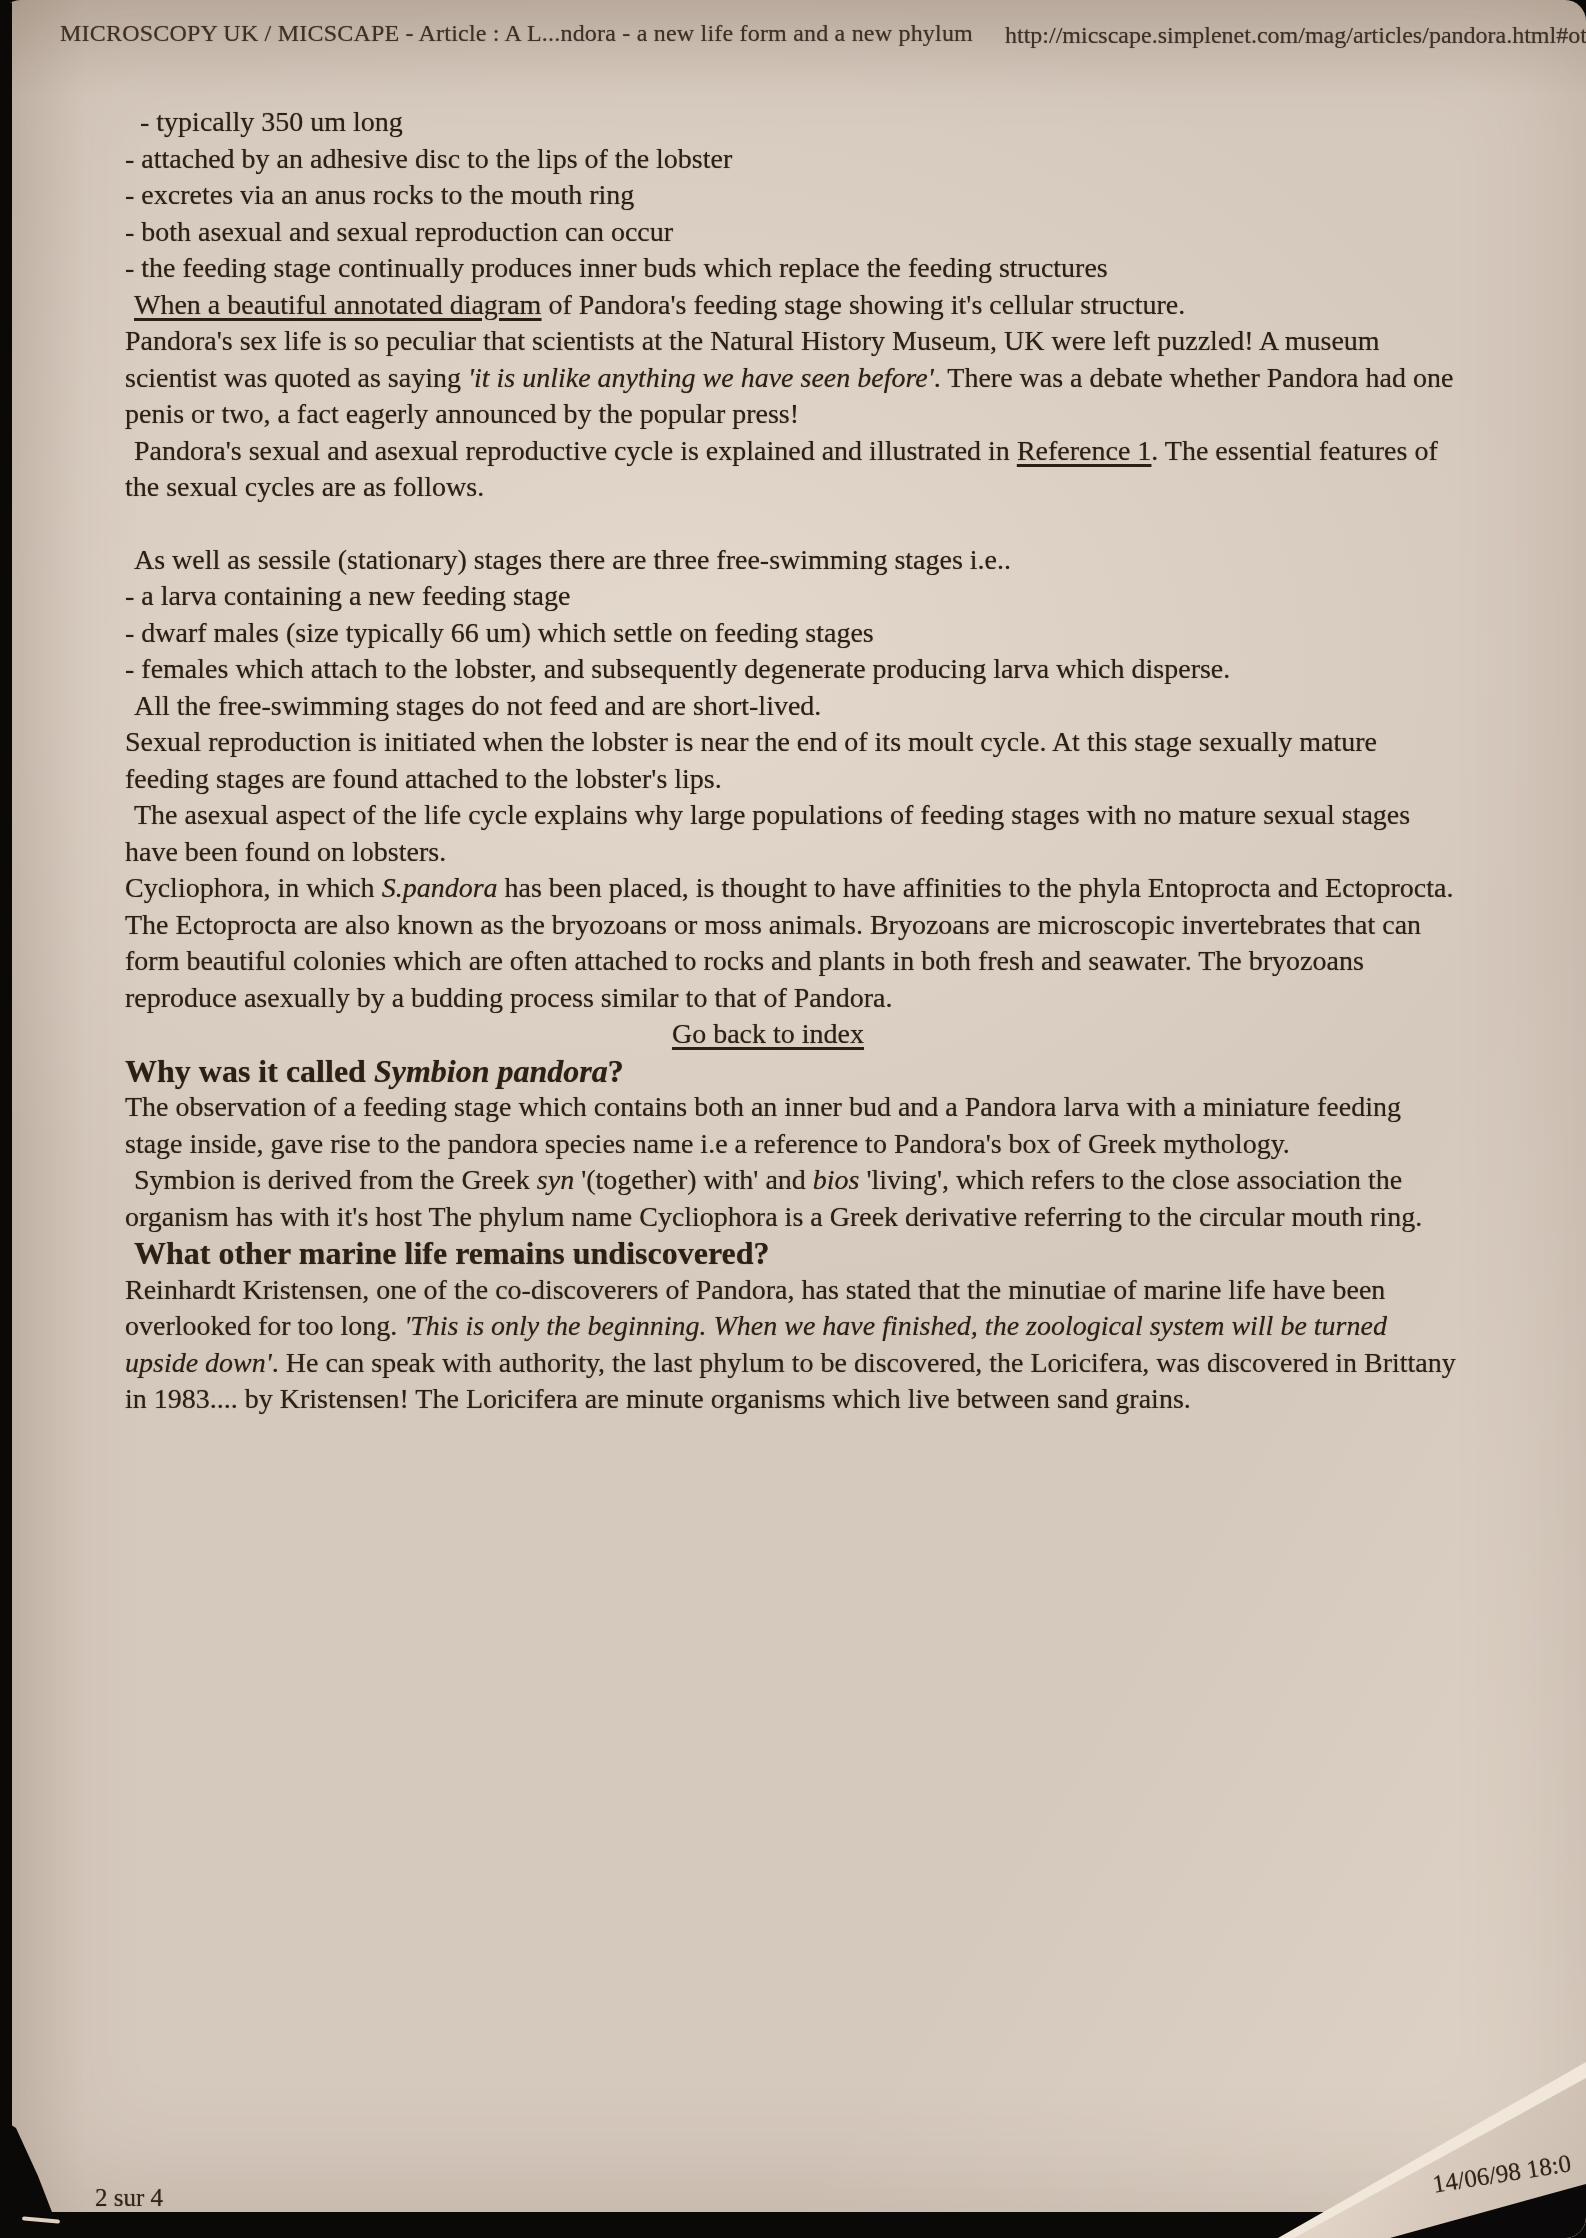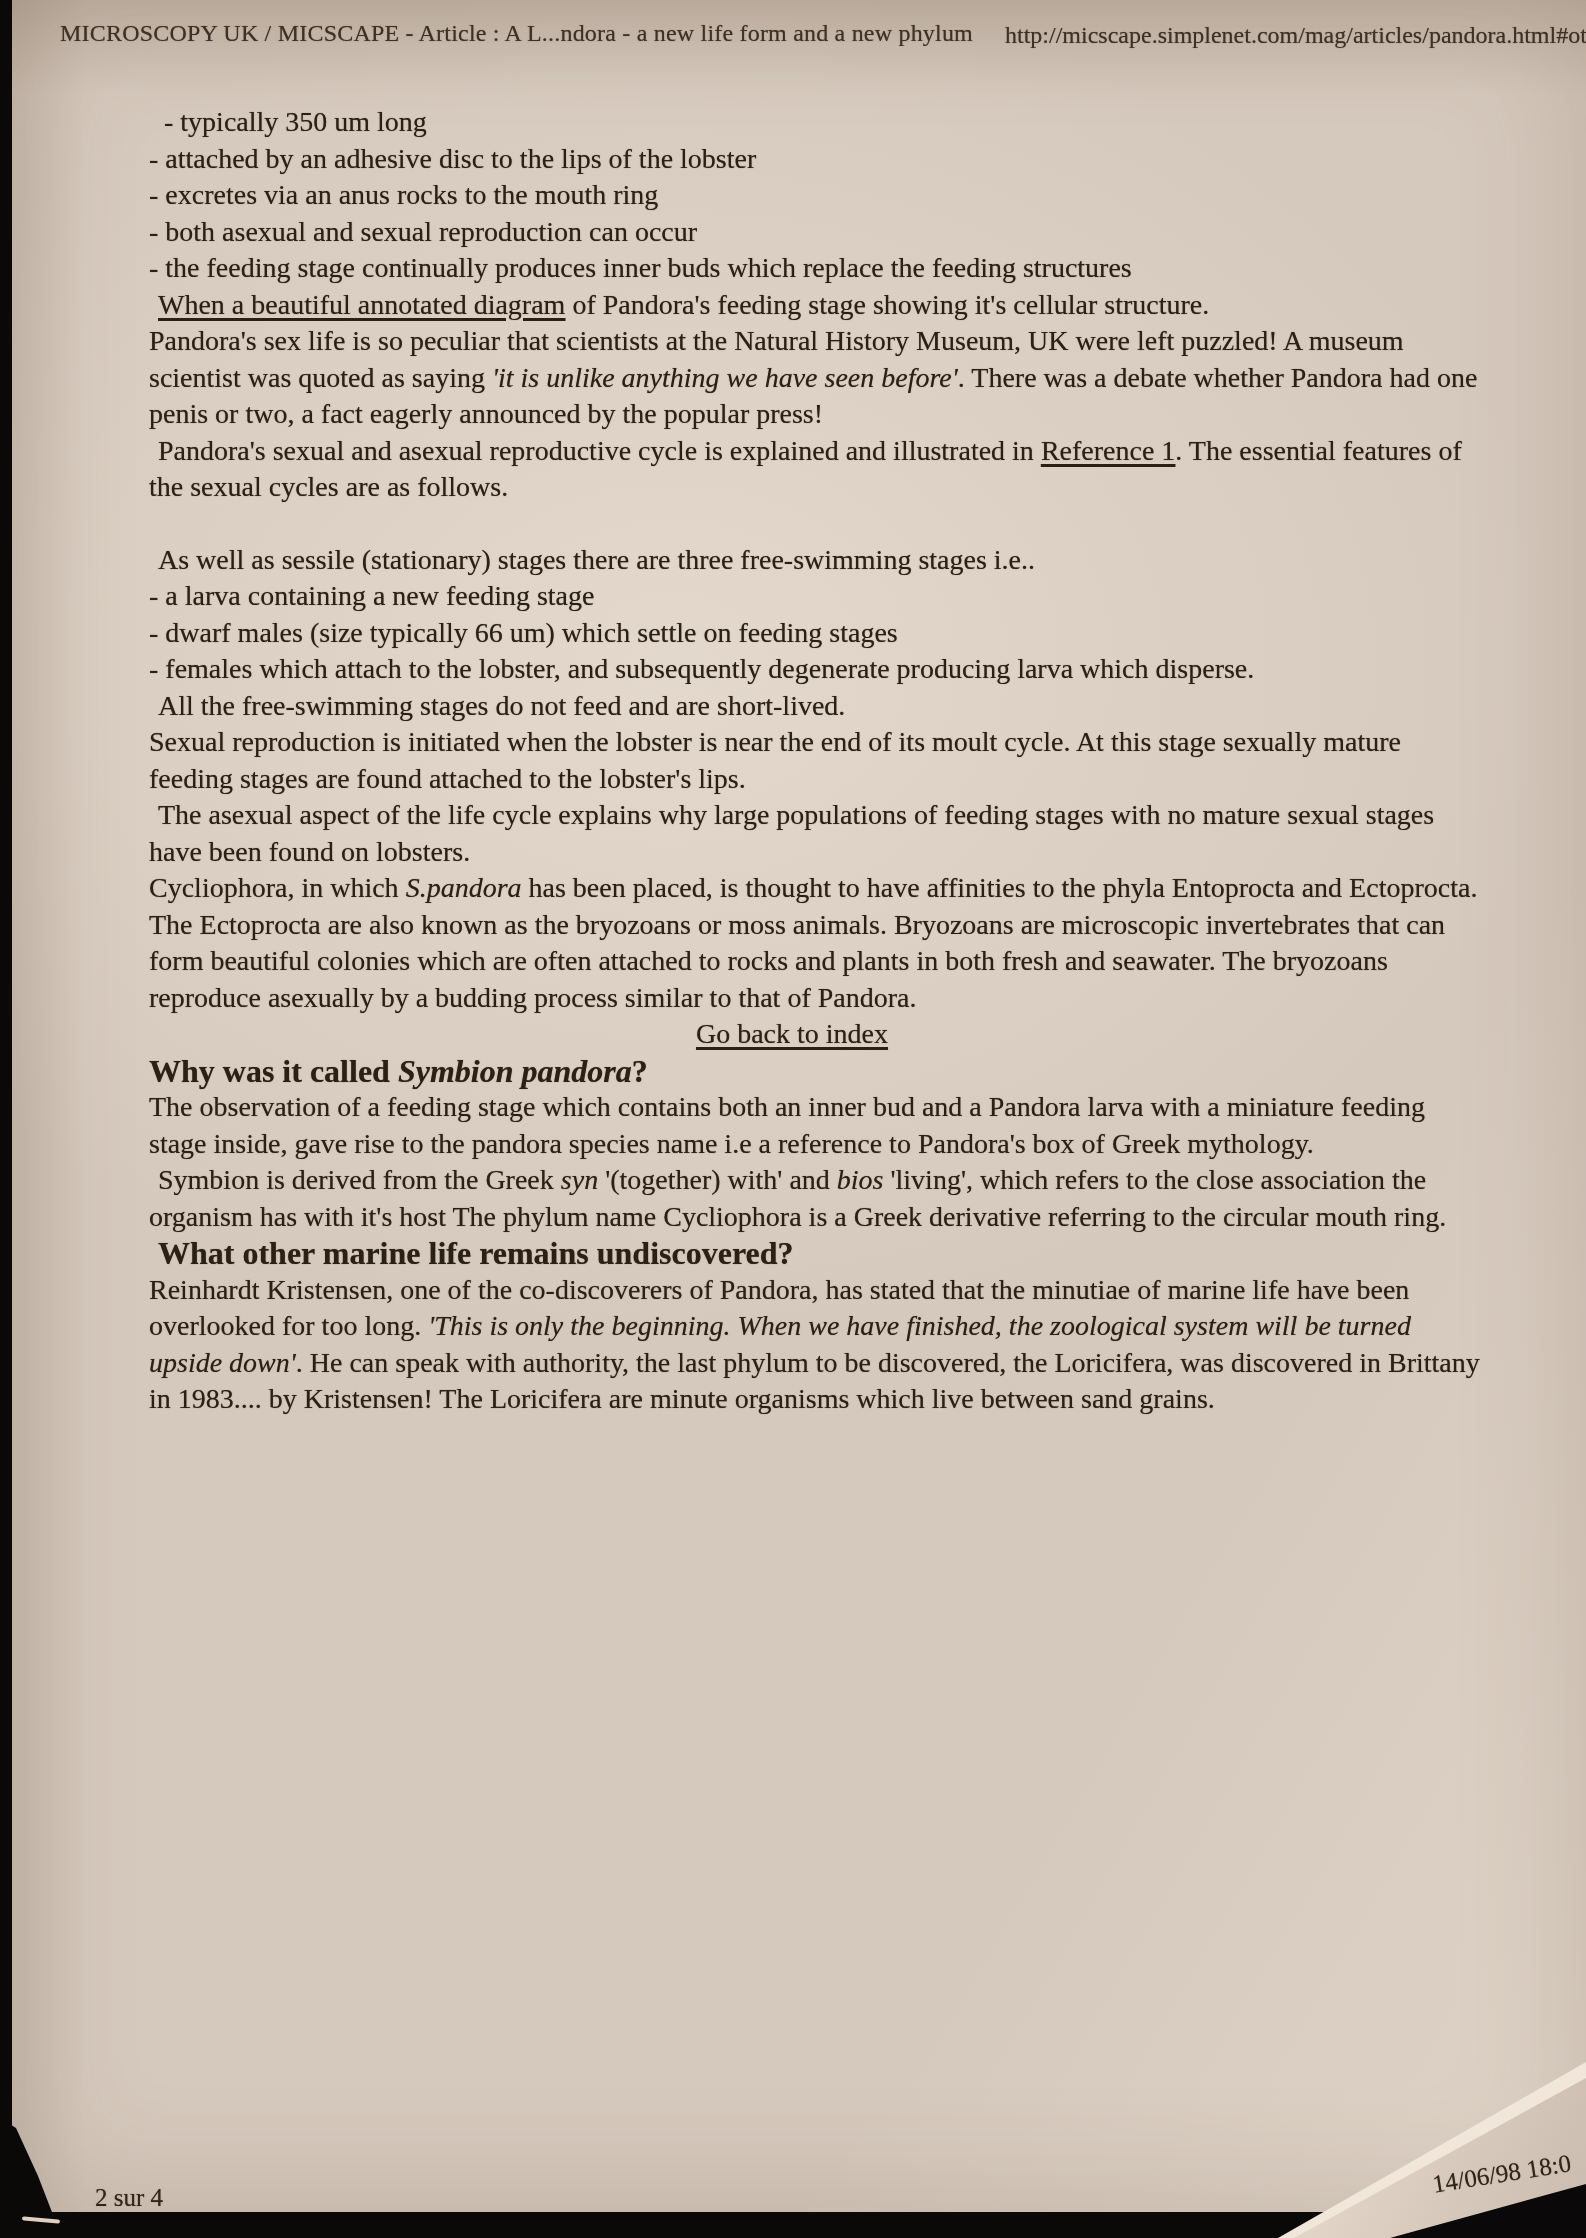--- a/index.html
+++ b/index.html
@@ -1,30 +1,30 @@
 <!DOCTYPE html>
 <html><head>
 <meta charset="utf-8">
 <style>
   html,body{margin:0;padding:0;width:1586px;height:2238px;background:#0b0908;overflow:hidden;}
   .scan{position:relative;width:1586px;height:2238px;background:#0b0908;overflow:hidden;
-        font-family:"Liberation Serif","DejaVu Serif",serif;}
+        font-family:"Liberation Serif","DejaVu Serif",serif;border-radius:21px;}
   .paper{position:absolute;left:10px;top:0;width:1576px;height:2214px;overflow:hidden;color:#2b2014;
     background:
       radial-gradient(ellipse 1250px 950px at 42% 30%, rgba(243,233,223,.50), rgba(243,233,223,0) 72%),
       linear-gradient(180deg, rgba(98,76,58,.16) 0, rgba(98,76,58,0) 95px),
       linear-gradient(90deg, rgba(98,76,58,.10) 0, rgba(98,76,58,0) 75px),
       linear-gradient(300deg, rgba(246,236,226,.30) 0, rgba(246,236,226,0) 28%),
       #d5c8bc;
     box-shadow: inset 0 0 130px rgba(92,70,50,.20);
     text-shadow:0 0 1px rgba(43,32,20,.55);}
   .header{position:absolute;top:20px;left:0;width:100%;height:42px;font-size:24px;color:#3e3127;}
   .h-title{position:absolute;left:50px;top:0;white-space:nowrap;letter-spacing:.2px;}
   .h-url{position:absolute;left:995px;top:2px;white-space:nowrap;}
-  .content{position:absolute;left:115px;top:104px;width:1340px;font-size:28px;line-height:36.5px;margin-left:24px;}
+  .content{position:absolute;left:115px;top:104px;width:1340px;font-size:28px;line-height:36.5px;}
   .content p, .content h3{margin:0;padding:0;}
   .line{white-space:normal;}
   .i{font-style:italic;}
   .b{font-weight:bold;}
   h3{font-size:32px;font-weight:bold;line-height:36.5px;}
   .link{color:inherit;text-decoration:underline;text-decoration-thickness:2.5px;text-underline-offset:4px;cursor:pointer;}
   .ind{text-indent:9px;}
   .ind2{padding-left:15px;}
   .mt-link{margin-top:43px;}
   .mt-sexlife{margin-top:38px;}

